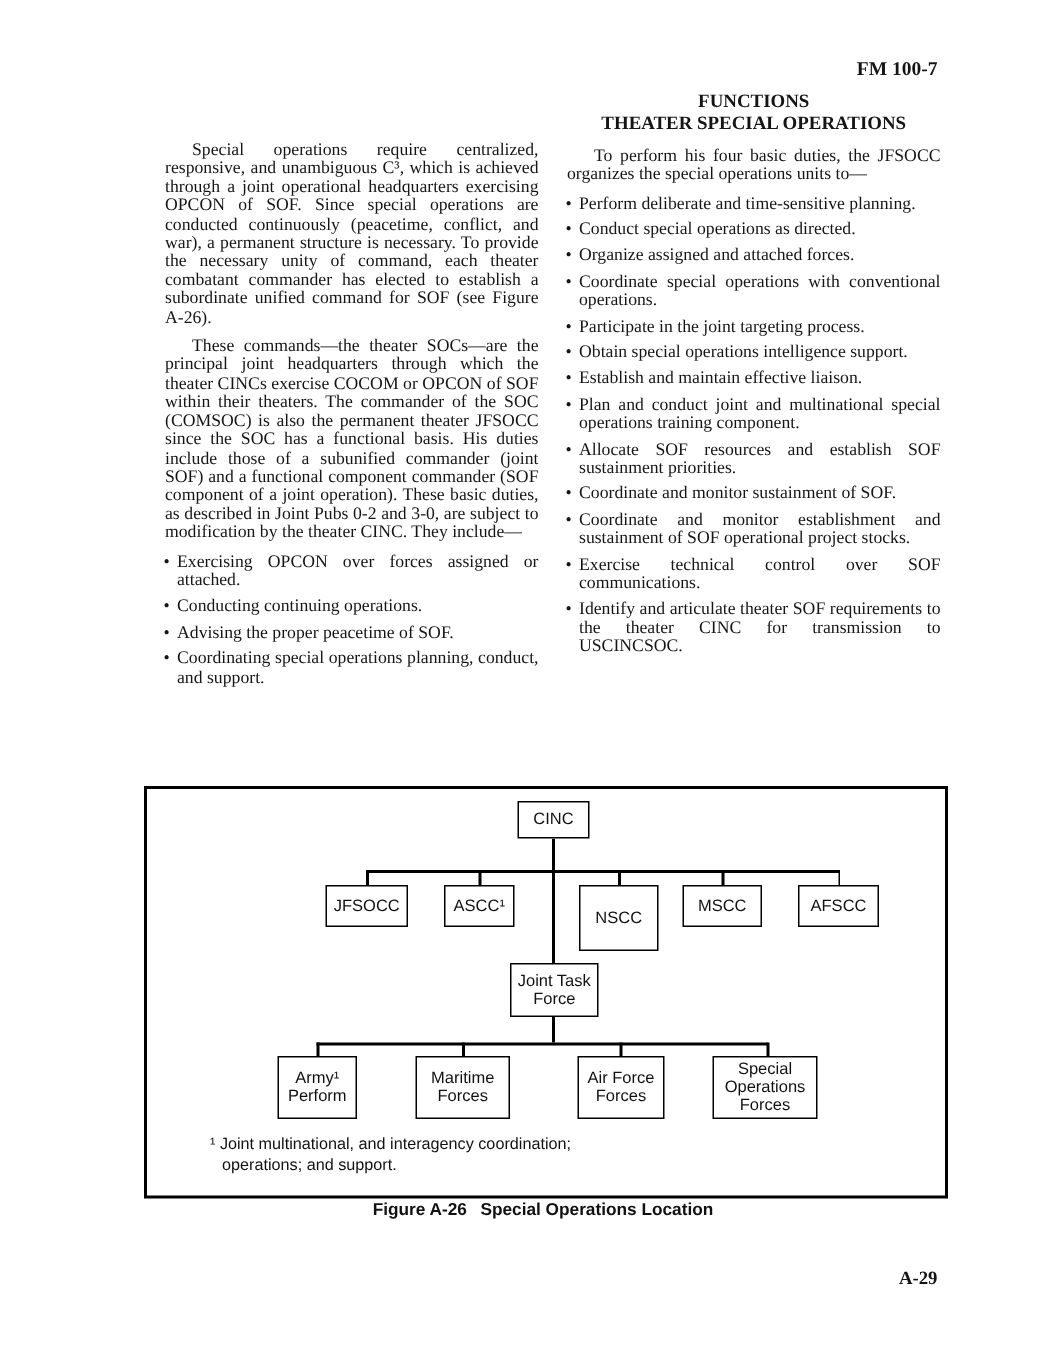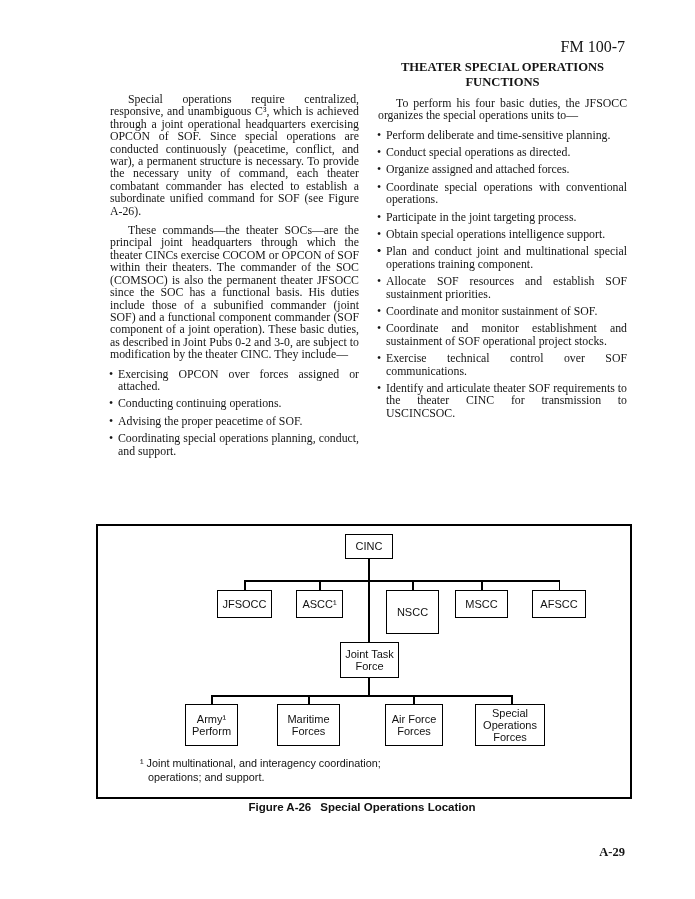--- a/index.html
+++ b/index.html
@@ -2,21 +2,21 @@
 <html><head>
 <meta charset="utf-8">
 <style>
   html,body { margin:0; padding:0; }
   body {
     width:695px; height:899px; background:#ffffff; overflow:hidden;
     font-family:"Liberation Serif","DejaVu Serif",serif; color:#151515;
   }
   .page { position:relative; width:695px; height:899px; background:#fff; }
 
-  .fm-header { position:absolute; top:38px; right:70px; font-weight:normal; font-size:16px; }
+  .fm-header { position:absolute; top:38px; right:70px; font-weight:bold; font-size:13px; }
   .page-number { position:absolute; top:845px; right:70px; font-weight:bold; font-size:12.5px; }
 
   .columns { position:absolute; left:110px; top:58px; width:517px; display:flex; gap:19px; }
   .col { width:249px; font-size:11.8px; line-height:12.4px; }
   .col-left { padding-top:35px; }
 
   p.para { margin:0 0 7px 0; text-align:justify; }
   .indent { text-indent:18px; }
 
   .heading { margin:2px 0 6px 0; font-size:12.6px; font-weight:bold; text-align:center; line-height:1.22; }
@@ -61,32 +61,32 @@
       <ul class="bullets">
         <li><span class="bullet-glyph">•</span><span>Exercising OPCON over forces assigned or attached.</span></li>
         <li><span class="bullet-glyph">•</span><span>Conducting continuing operations.</span></li>
         <li><span class="bullet-glyph">•</span><span>Advising the proper peacetime of SOF.</span></li>
         <li><span class="bullet-glyph">•</span><span>Coordinating special operations planning, conduct, and support.</span></li>
       </ul>
     </div>
 
     <div class="col col-right">
       <div class="heading">
+        <div>FUNCTIONS</div>
         <div>THEATER SPECIAL OPERATIONS</div>
-        <div>FUNCTIONS</div>
       </div>
       <p class="para indent">To perform his four basic duties, the JFSOCC organizes the special operations units to—</p>
       <ul class="bullets">
         <li><span class="bullet-glyph">•</span><span>Perform deliberate and time-sensitive planning.</span></li>
         <li><span class="bullet-glyph">•</span><span>Conduct special operations as directed.</span></li>
         <li><span class="bullet-glyph">•</span><span>Organize assigned and attached forces.</span></li>
         <li><span class="bullet-glyph">•</span><span>Coordinate special operations with conventional operations.</span></li>
         <li><span class="bullet-glyph">•</span><span>Participate in the joint targeting process.</span></li>
         <li><span class="bullet-glyph">•</span><span>Obtain special operations intelligence support.</span></li>
-        <li><span class="bullet-glyph">•</span></li>
+        <li><span class="bullet-glyph">•</span><span>Establish and maintain effective liaison.</span></li>
         <li><span class="bullet-glyph">•</span><span>Plan and conduct joint and multinational special operations training component.</span></li>
         <li><span class="bullet-glyph">•</span><span>Allocate SOF resources and establish SOF sustainment priorities.</span></li>
         <li><span class="bullet-glyph">•</span><span>Coordinate and monitor sustainment of SOF.</span></li>
         <li><span class="bullet-glyph">•</span><span>Coordinate and monitor establishment and sustainment of SOF operational project stocks.</span></li>
         <li><span class="bullet-glyph">•</span><span>Exercise technical control over SOF communications.</span></li>
         <li><span class="bullet-glyph">•</span><span>Identify and articulate theater SOF requirements to the theater CINC for transmission to USCINCSOC.</span></li>
       </ul>
     </div>
   </div>
 

